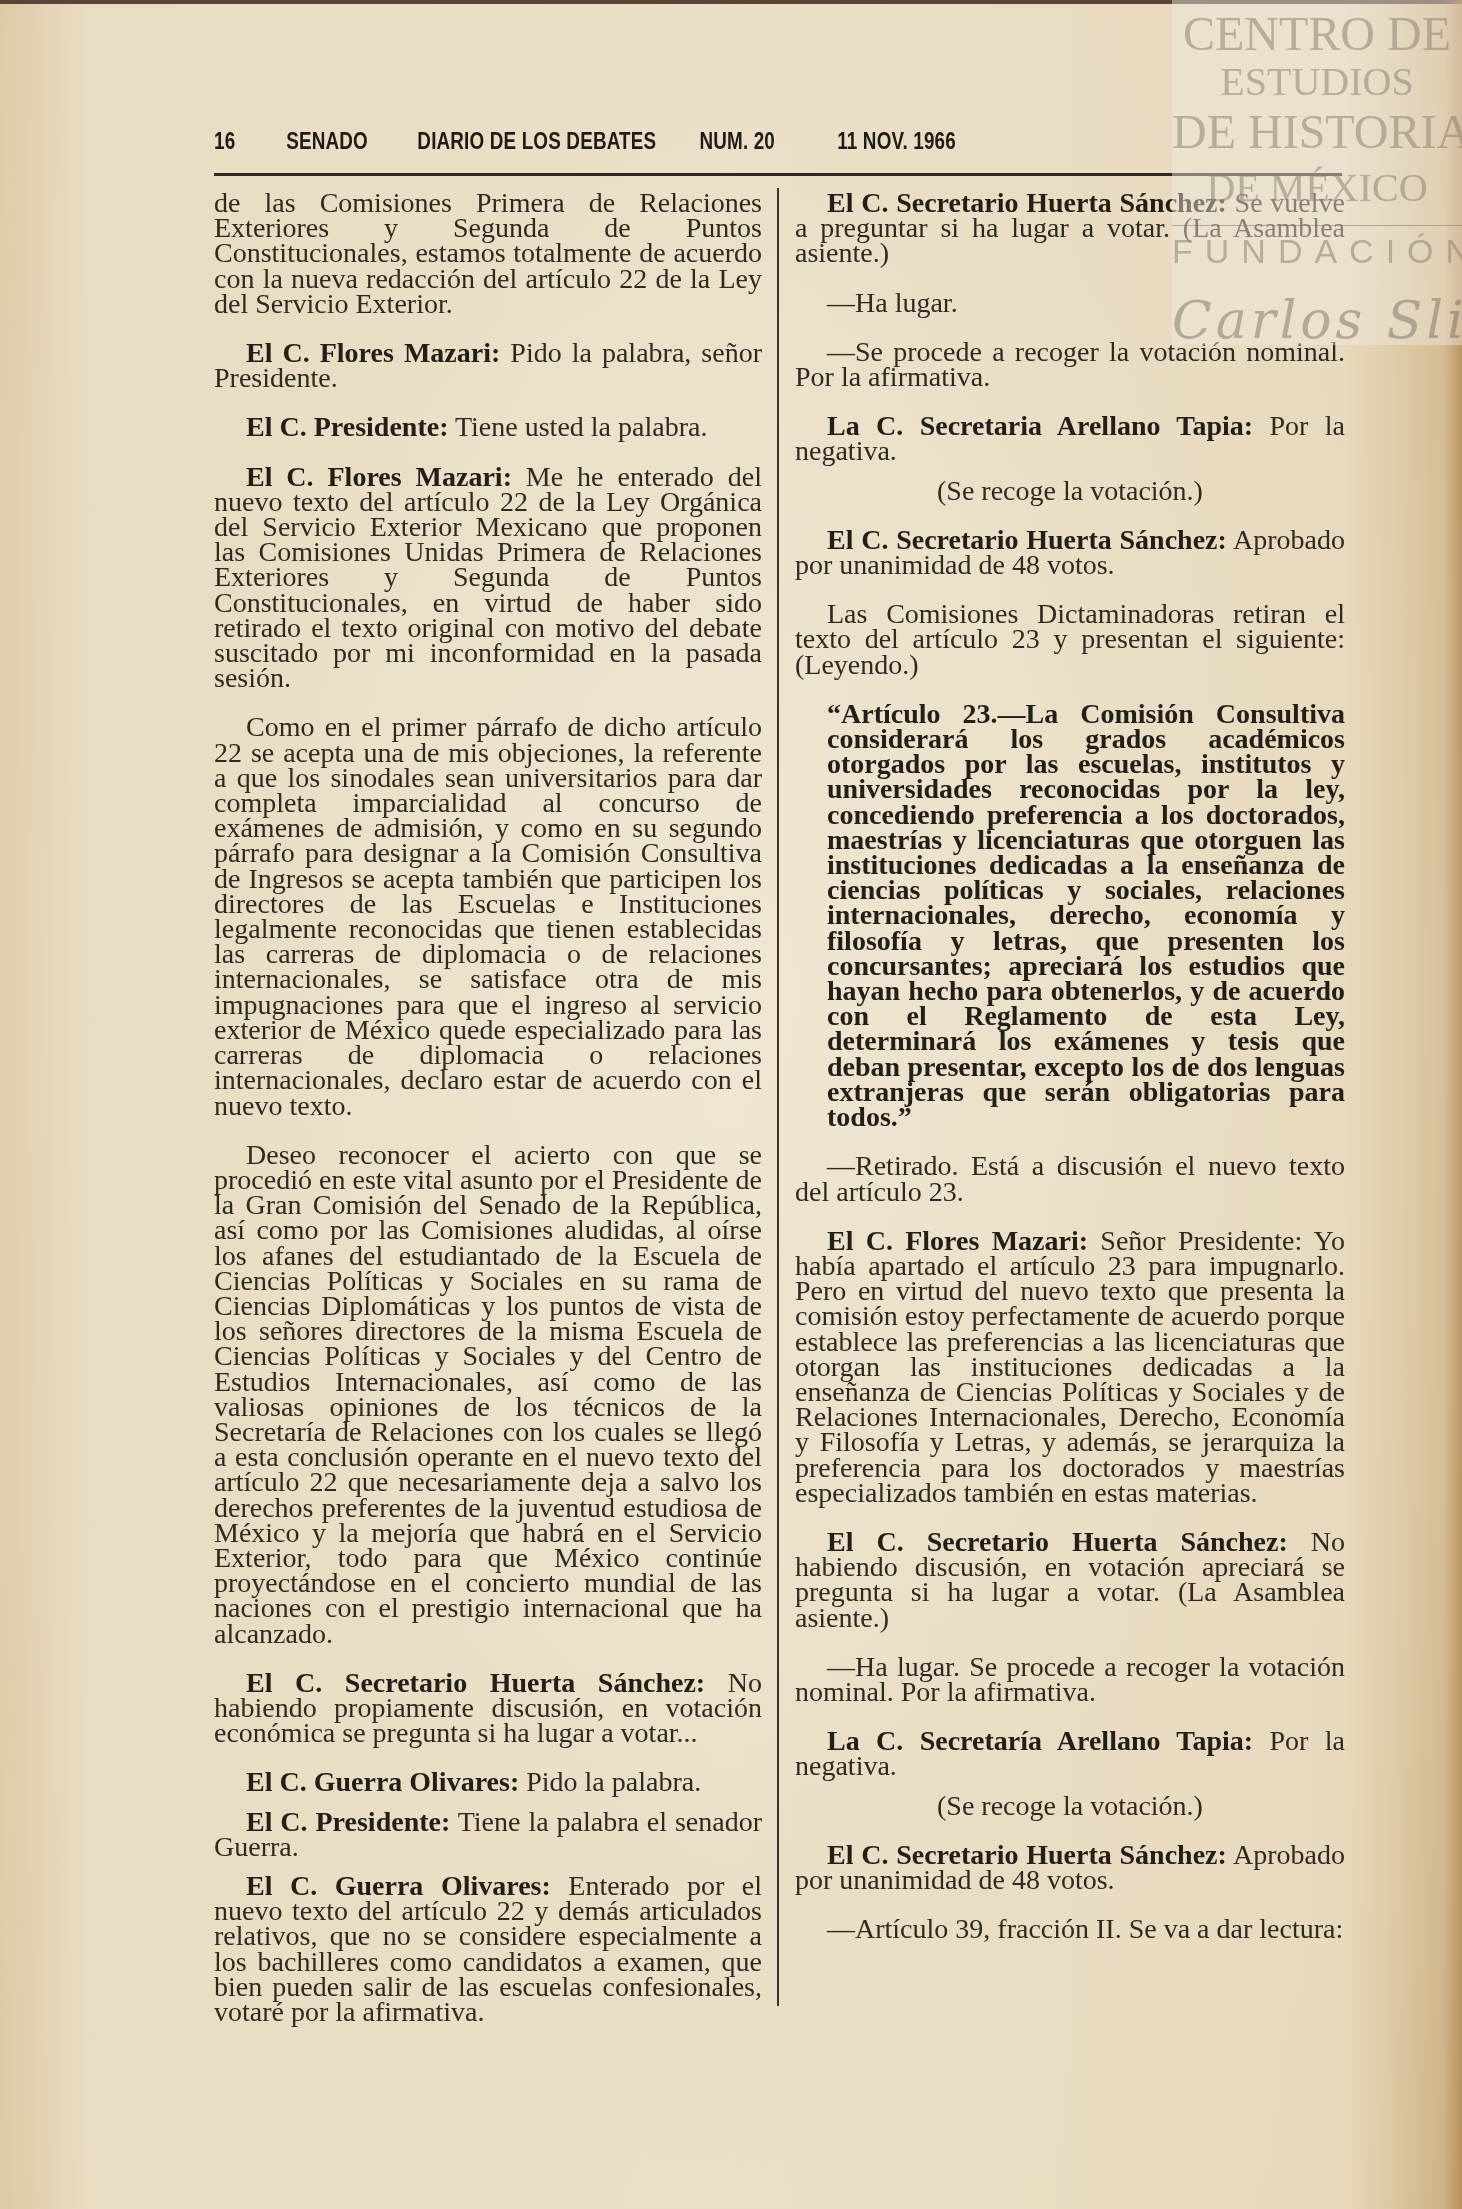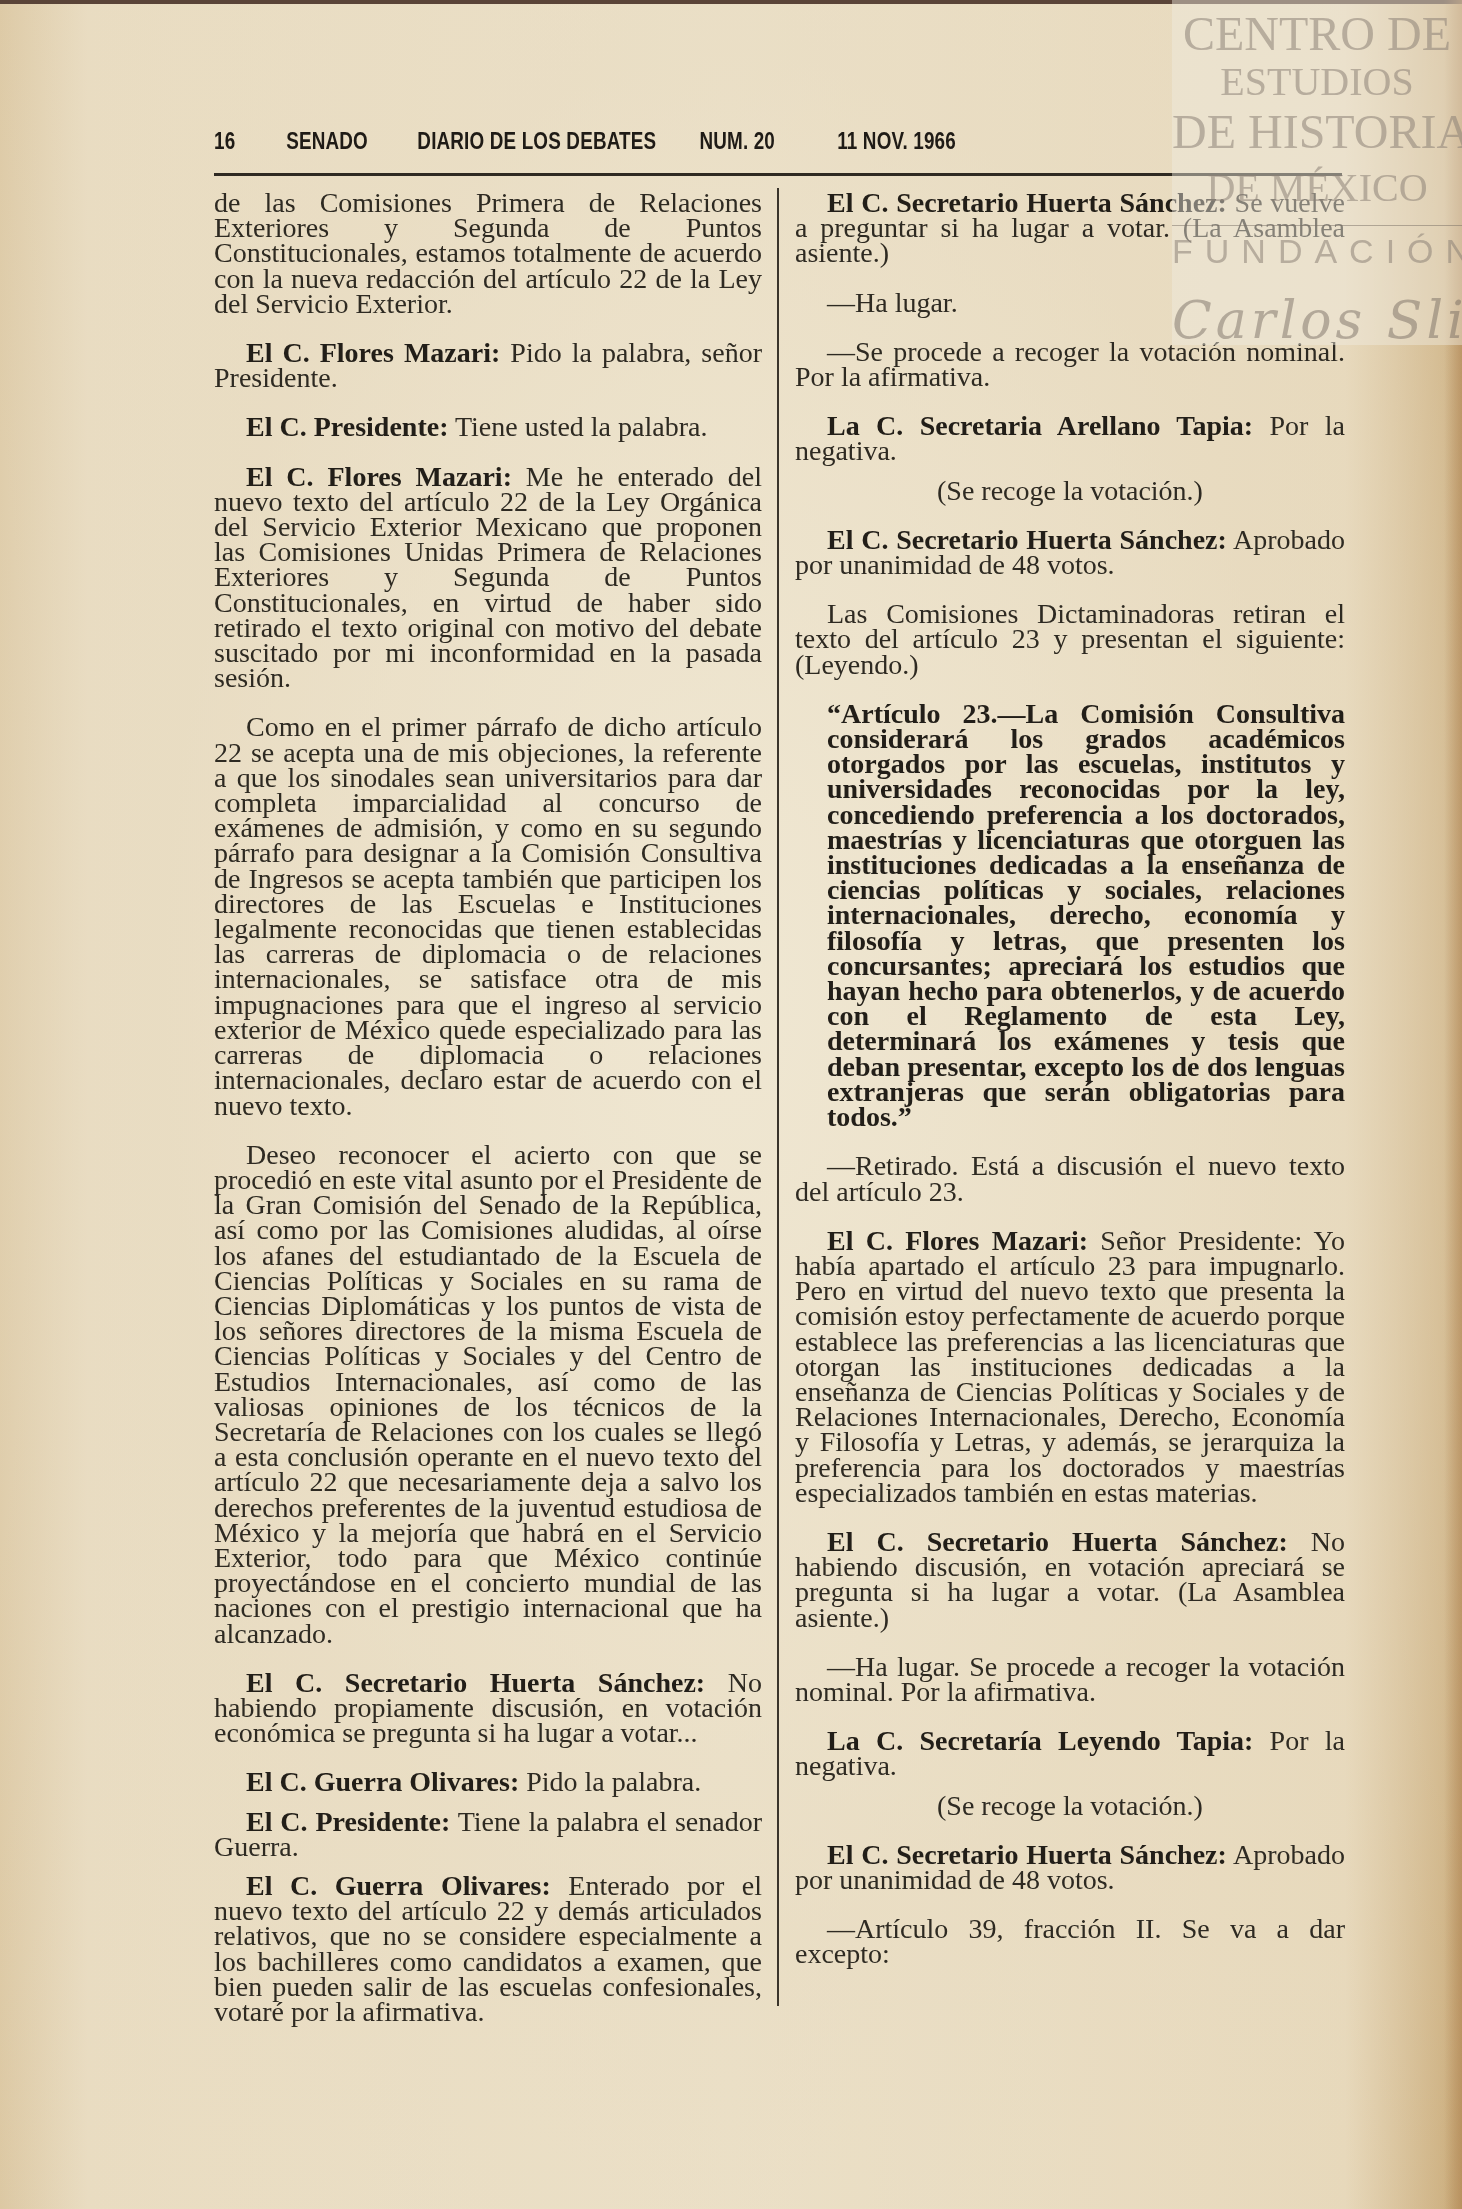--- a/index.html
+++ b/index.html
@@ -95,24 +95,24 @@
   <p class="indent">—Se procede a recoger la votación nominal. Por la afirmativa.</p>
   <p class="indent tight"><span class="spk">La C. Secretaria Arellano Tapia:</span><span> Por la negativa.</span></p>
   <p class="center">(Se recoge la votación.)</p>
   <p class="indent"><span class="spk">El C. Secretario Huerta Sánchez:</span><span> Aprobado por unanimidad de 48 votos.</span></p>
   <p class="indent">Las Comisiones Dictaminadoras retiran el texto del artículo 23 y presentan el siguiente: (Leyendo.)</p>
   <div class="quote">“Artículo 23.—La Comisión Consultiva considerará los grados académicos otorgados por las escuelas, institutos y universidades reconocidas por la ley, concediendo preferencia a los doctorados, maestrías y licenciaturas que otorguen las instituciones dedicadas a la enseñanza de ciencias políticas y sociales, relaciones internacionales, derecho, economía y filosofía y letras, que presenten los concursantes; apreciará los estudios que hayan hecho para obtenerlos, y de acuerdo con el Reglamento de esta Ley, determinará los exámenes y tesis que deban presentar, excepto los de dos lenguas extranjeras que serán obligatorias para todos.”</div>
   <p class="indent">—Retirado. Está a discusión el nuevo texto del artículo 23.</p>
   <p class="indent"><span class="spk">El C. Flores Mazari:</span><span> Señor Presidente: Yo había apartado el artículo 23 para impugnarlo. Pero en virtud del nuevo texto que presenta la comisión estoy perfectamente de acuerdo porque establece las preferencias a las licenciaturas que otorgan las instituciones dedicadas a la enseñanza de Ciencias Políticas y Sociales y de Relaciones Internacionales, Derecho, Economía y Filosofía y Letras, y además, se jerarquiza la preferencia para los doctorados y maestrías especializados también en estas materias.</span></p>
   <p class="indent"><span class="spk">El C. Secretario Huerta Sánchez:</span><span> No habiendo discusión, en votación apreciará se pregunta si ha lugar a votar. (La Asamblea asiente.)</span></p>
   <p class="indent">—Ha lugar. Se procede a recoger la votación nominal. Por la afirmativa.</p>
-  <p class="indent tight"><span class="spk">La C. Secretaría Leyendo Tapia:</span><span> Por la negativa.</span></p>
+  <p class="indent tight"><span class="spk">La C. Secretaría Arellano Tapia:</span><span> Por la negativa.</span></p>
   <p class="center">(Se recoge la votación.)</p>
   <p class="indent"><span class="spk">El C. Secretario Huerta Sánchez:</span><span> Aprobado por unanimidad de 48 votos.</span></p>
-  <p class="indent">—Artículo 39, fracción II. Se va a dar excepto:</p>
+  <p class="indent">—Artículo 39, fracción II. Se va a dar lectura:</p>
 </div>
 
 <div class="watermark"></div>
 <div class="wm-line wm-1">CENTRO DE</div>
 <div class="wm-line wm-2">ESTUDIOS</div>
 <div class="wm-line wm-3">DE HISTORIA</div>
 <div class="wm-line wm-4">DE MÉXICO</div>
 <div class="wm-rule"></div>
 <div class="wm-line wm-5">FUNDACIÓN</div>
 <div class="wm-line wm-sig">Carlos Slim</div>

